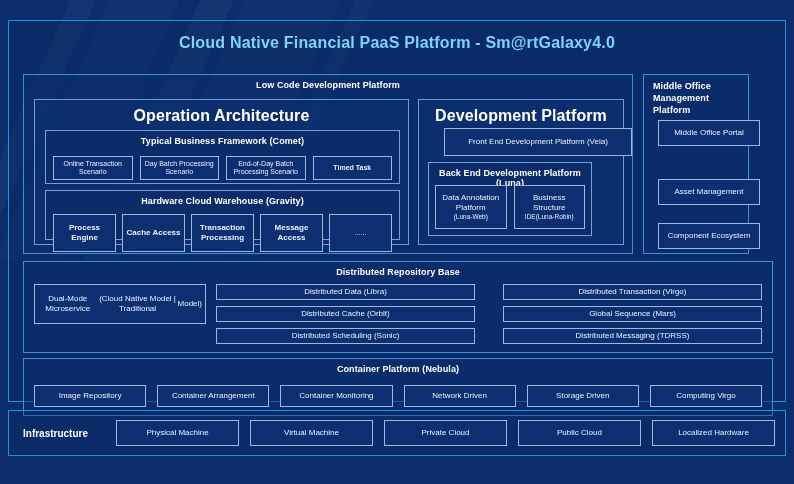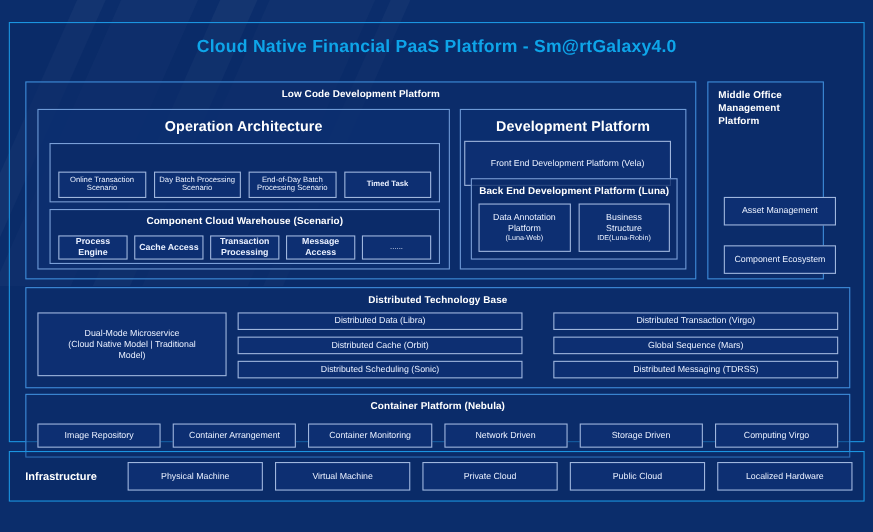--- a/index.html
+++ b/index.html
@@ -32,38 +32,38 @@
 
   
   .main-frame{
     position:absolute;left:8px;top:20px;width:778px;height:382px;
     border:1.5px solid #1b94e0;
     background:rgba(10,40,100,0.30);
     box-sizing:border-box;
   }
   .main-title{
     text-align:center;
-    font-size:16px;font-weight:bold;color:#0ea5e9;
+    font-size:16px;font-weight:bold;color:#7dd3fc;
     letter-spacing:.2px;
     padding-top:13px;
   }
 
   
   .panel{
     border:1px solid #2f7fd0;
     background:rgba(12,45,108,.55);
     box-sizing:border-box;
     position:absolute;
   }
   .panel-title{
     text-align:center;font-size:9px;font-weight:bold;color:#ffffff;
     padding:5px 2px 4px;
     letter-spacing:.1px;
   }
-  .panel-title.lg{font-size:13px;padding:7px 2px 6px;}
+  .panel-title.lg{font-size:16px;padding:7px 2px 6px;}
   .panel-title.left{text-align:left;padding-left:9px;line-height:1.35;}
 
   
   .box{
     border:1px solid #9fb6dd;
     background:#0d2f72;
     box-sizing:border-box;
     display:flex;align-items:center;justify-content:center;
     text-align:center;
     font-size:8.5px;line-height:1.25;
@@ -79,38 +79,38 @@
   
   #lowcode{left:14px;top:53px;width:610px;height:180px;border-color:#3f8ddb;}
   #opsarch{left:10px;top:24px;width:375px;height:146px;border-color:#6e9ad6;background:rgba(13,47,114,.65);}
   #devplat{left:394px;top:24px;width:206px;height:146px;border-color:#6e9ad6;background:rgba(13,47,114,.65);}
 
   #tbf{left:10px;top:30px;width:355px;height:54px;border-color:#7a9fd8;background:rgba(11,42,104,.8);}
   #tbf .row{position:absolute;left:7px;top:25px;right:7px;height:24px;display:flex;gap:7px;}
   #tbf .row .box{flex:1;}
 
   #ccw{left:10px;top:90px;width:355px;height:50px;border-color:#7a9fd8;background:rgba(11,42,104,.8);}
-  #ccw .row{position:absolute;left:7px;top:23px;right:7px;height:22px;display:flex;gap:6px;}
+  #ccw .row{position:absolute;left:7px;top:23px;right:7px;height:38px;display:flex;gap:6px;}
   #ccw .row .box{flex:1;}
 
-  #feDev{position:absolute;left:3px;top:28px;width:188px;height:41px;}
-  #beDev{left:9px;top:62px;width:188px;height:74px;border-color:#7a9fd8;background:rgba(11,42,104,.8);}
+  #feDev{position:absolute;left:25px;top:28px;width:188px;height:28px;}
+  #beDev{left:9px;top:62px;width:164px;height:74px;border-color:#7a9fd8;background:rgba(11,42,104,.8);}
   #beDev .row{position:absolute;left:6px;top:22px;right:6px;height:44px;display:flex;gap:7px;}
   #beDev .row .box{flex:1;flex-direction:column;justify-content:center;}
 
   
   #midoffice{left:634px;top:53px;width:106px;height:180px;border-color:#3f8ddb;}
   #midoffice .mo-box{position:absolute;left:14px;width:102px;height:26px;}
   #midoffice .mo-box:nth-of-type(1){top:60px;}
   #midoffice .mo-box:nth-of-type(2){top:104px;text-align:right;}
   #midoffice .mo-box:nth-of-type(3){top:148px;}
 
   
   #dtb{left:14px;top:240px;width:750px;height:92px;border-color:#3f8ddb;}
-  #dtb .dual{position:absolute;left:10px;top:22px;width:172px;height:58px;flex-direction:column;}
+  #dtb .dual{position:absolute;left:10px;top:22px;width:172px;height:40px;flex-direction:row;}
   #dtb .grid{position:absolute;left:192px;top:22px;right:10px;height:58px;
     display:grid;grid-template-columns:repeat(2,1fr);grid-template-rows:repeat(2,1fr);
     column-gap:28px;row-gap:6px;}
 
   
   #cplat{left:14px;top:337px;width:750px;height:58px;border-color:#3f8ddb;}
   #cplat .row{position:absolute;left:10px;right:10px;top:26px;height:22px;display:flex;gap:11px;}
   #cplat .row .box{flex:1;}
 
   
@@ -142,30 +142,31 @@
 
     <div class="main-title">Cloud Native Financial PaaS Platform - Sm@rtGalaxy4.0</div>
 
     <div class="panel" id="lowcode">
       <div class="panel-title">Low Code Development Platform</div>
 
       <div class="panel" id="opsarch">
         <div class="panel-title lg">Operation Architecture</div>
 
         <div class="panel" id="tbf">
+          <div class="panel-title">Typical Business Framework (Comet)</div>
           <div class="row">
             <div class="box sm">Online Transaction Scenario</div>
             <div class="box sm">Day Batch Processing Scenario</div>
             <div class="box sm">End-of-Day Batch Processing Scenario</div>
             <div class="box sm b">Timed Task</div>
           </div>
         </div>
 
         <div class="panel" id="ccw">
-          <div class="panel-title">Component Cloud Warehouse (Scenario)</div>
+          <div class="panel-title">Hardware Cloud Warehouse (Gravity)</div>
           <div class="row">
             <div class="box md b">Process Engine</div>
             <div class="box md b">Cache Access</div>
             <div class="box md b">Transaction Processing</div>
             <div class="box md b">Message Access</div>
             <div class="box sm">......</div>
           </div>
         </div>
       </div>
 
@@ -189,24 +190,25 @@
             </div>
           </div>
         </div>
       </div>
     </div>
 
     <div class="panel" id="midoffice">
       <div class="panel-title left">Middle Office Management Platform</div>
       <div class="box md mo-box">Asset Management</div>
       <div class="box md mo-box">Component Ecosystem</div>
+      <div class="box md mo-box">Middle Office Portal</div>
     </div>
 
     <div class="panel" id="dtb">
-      <div class="panel-title">Distributed Technology Base</div>
+      <div class="panel-title">Distributed Repository Base</div>
       <div class="box md dual">
         <span>Dual-Mode Microservice</span>
         <span>(Cloud Native Model | Traditional</span>
         <span>Model)</span>
       </div>
       <div class="grid">
         <div class="box md">Distributed Data (Libra)</div>
         <div class="box md">Distributed Transaction (Virgo)</div>
         <div class="box md">Distributed Cache (Orbit)</div>
         <div class="box md">Global Sequence (Mars)</div>

